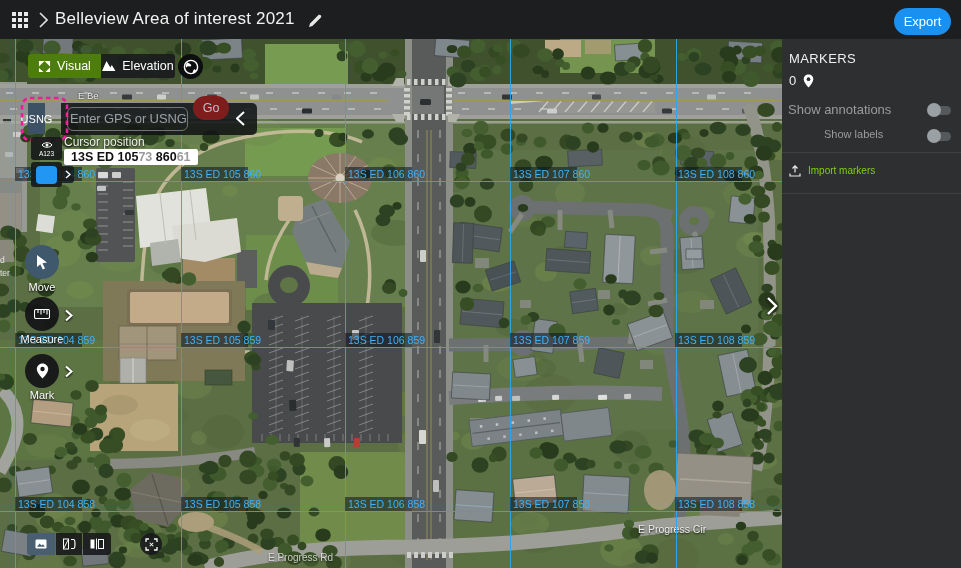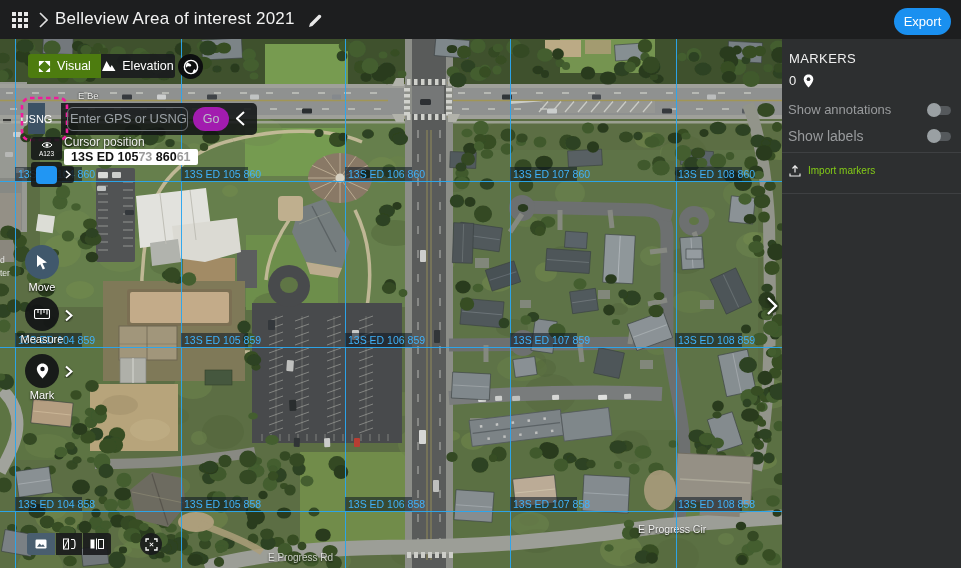--- a/index.html
+++ b/index.html
@@ -1351,21 +1351,21 @@
 <div class="abs" style="left:61px;top:103px;width:196px;height:32px;background:rgba(18,20,22,0.88);border-radius:0 5px 5px 0"></div>
 
 <div class="abs" style="left:28px;top:103px;width:17px;height:31px;background:#3c5164;color:#fff;font-size:11px;display:flex;align-items:center;justify-content:center">USNG</div>
 
 <svg class="abs" style="left:20px;top:96px" width="49" height="46">
     <rect x="2" y="2" width="45" height="42" rx="8" fill="none" stroke="#ee1c9c" stroke-width="2.6" stroke-dasharray="4.5 3.5"></rect>
   </svg>
 
 <div class="abs" style="left:67px;top:106.5px;width:121px;height:24px;border:1px solid #70757a;border-radius:6px;color:#9aa0a5;font-size:13px;letter-spacing:-0.1px;display:flex;align-items:center;padding-left:2px">Enter GPS or USNG</div>
 
-<div class="abs" style="left:193px;top:107px;width:36px;height:24px;background:#a21caf;border-radius:12px;color:#bac1c7;font-size:12.5px;display:flex;align-items:center;justify-content:center">Go</div>
+<div class="abs" style="left:193px;top:96px;width:36px;height:24px;background:#7f1d1d;border-radius:12px;color:#bac1c7;font-size:12.5px;display:flex;align-items:center;justify-content:center">Go</div>
 
 <svg class="abs" style="left:236px;top:111px" width="9" height="15" viewBox="0 0 9 15">
     <path d="M8,1 L1,7.5 L8,14" stroke="#fff" stroke-width="2" fill="none"></path>
   </svg>
 
 <div class="abs" style="left:64px;top:135px;font-size:12px;color:#eee;text-shadow:0 1px 2px #000">Cursor position</div>
 
 <div class="abs" style="left:64px;top:149px;background:#fff;border-radius:2px;padding:1px 7px;font-size:12.5px;font-weight:bold;color:#111">13S ED 105<span style="color:#9b9b9b">73</span> 860<span style="color:#9b9b9b">61</span></div>
 
 <div class="abs" style="left:31px;top:137px;width:31px;height:23px;background:rgba(22,24,26,0.9);border-radius:3px;display:flex;flex-direction:column;align-items:center;justify-content:center">
@@ -1461,21 +1461,21 @@
 <div class="abs" style="left:789px;top:73px;font-size:13px;color:#f0f0f0;display:flex;align-items:center">0&nbsp;<svg width="11" height="14" viewBox="0 0 12 15" style="margin-left:3px">
       <path d="M6,0.5 C3,0.5 0.8,2.8 0.8,5.5 C0.8,9.2 6,14.5 6,14.5 C6,14.5 11.2,9.2 11.2,5.5 C11.2,2.8 9,0.5 6,0.5 Z" fill="#fff"></path>
       <circle cx="6" cy="5.5" r="2" fill="#2d2f30"></circle>
     </svg></div>
 
 <div class="abs" style="left:788px;top:102px;font-size:13px;color:#999b9d">Show annotations</div>
 
 <div class="abs" style="left:929px;top:106px;width:22px;height:9px;background:#55595c;border-radius:5px"></div>
 <div class="abs" style="left:927px;top:103px;width:14px;height:14px;background:#9aa0a3;border-radius:50%"></div>
 
-<div class="abs" style="left:788px;top:128px;font-size:14px;color:#999b9d">Show labels</div>
+<div class="abs" style="left:824px;top:128px;font-size:11px;color:#999b9d">Show labels</div>
 
 <div class="abs" style="left:929px;top:132px;width:22px;height:9px;background:#55595c;border-radius:5px"></div>
 <div class="abs" style="left:927px;top:129px;width:14px;height:14px;background:#9aa0a3;border-radius:50%"></div>
 
 <div class="abs" style="left:782px;top:152px;width:179px;height:1px;background:#3e4042"></div>
 
 <div class="abs" style="left:789px;top:165px;display:flex;align-items:flex-start;color:#84cc16;font-size:10px">
 <svg width="12" height="12" viewBox="0 0 12 12" style="margin-right:7px">
       <path d="M6,7.5 L6,1 M3.5,3.5 L6,0.8 L8.5,3.5" stroke="#ececec" stroke-width="1.2" fill="none"></path>
       <path d="M1,8.5 L1,11 L11,11 L11,8.5" stroke="#ececec" stroke-width="1.2" fill="none"></path>

